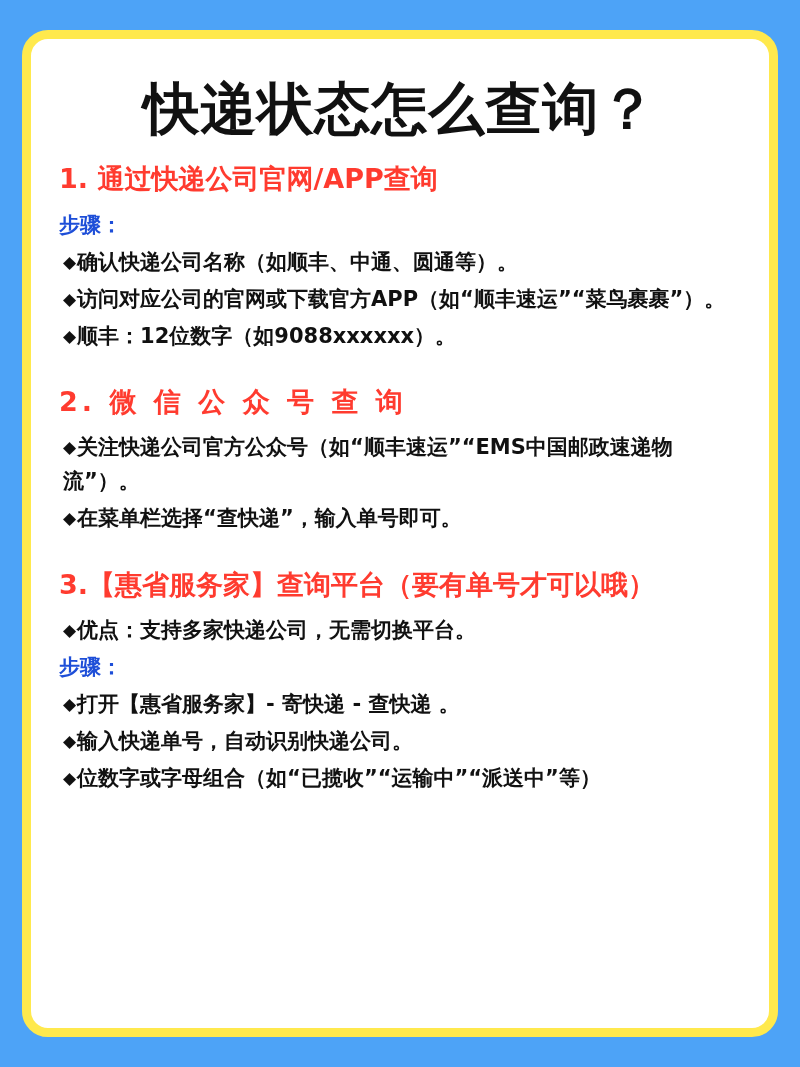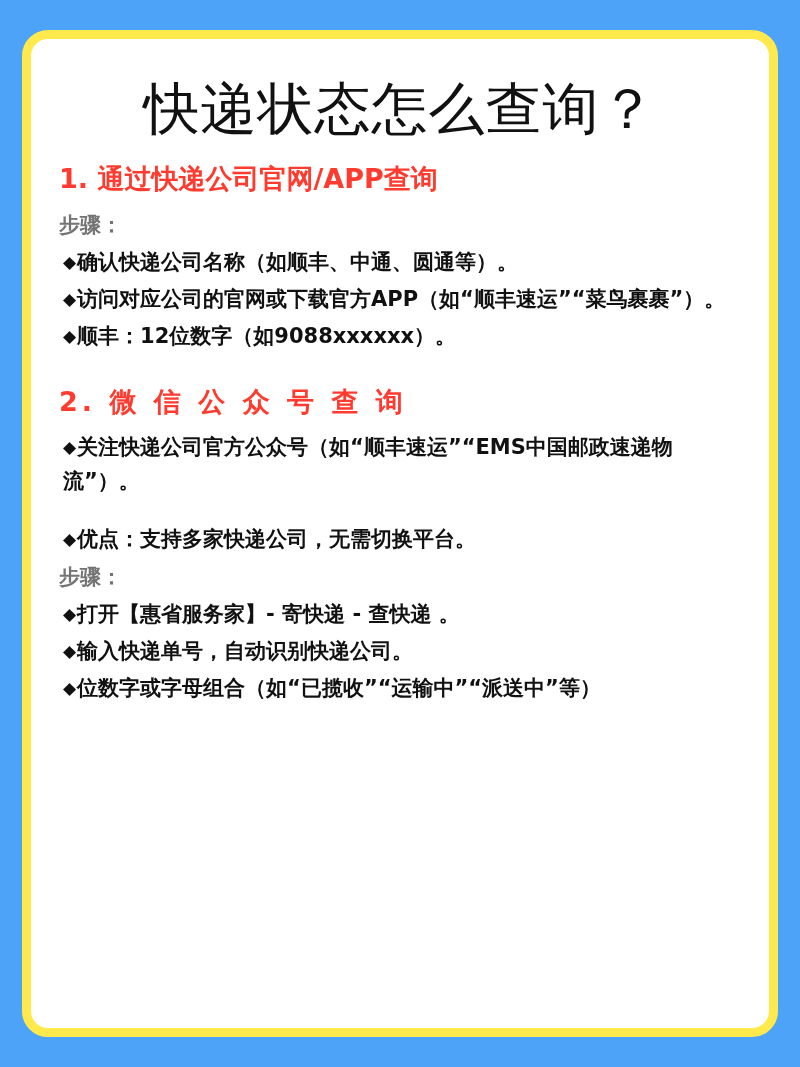--- a/index.html
+++ b/index.html
@@ -27,39 +27,39 @@
     height: 100%;
     background: #ffffff;
     border: 9px solid #ffe94d;
     border-radius: 26px;
     padding: 30px 28px 20px 28px;
     box-sizing: border-box;
     overflow: hidden;
   }
   .title {
     font-size: 56px;
-    font-weight: normal;
+    font-weight: bold;
     color: #111111;
     text-align: center;
     letter-spacing: 1px;
     margin: 8px 0 18px 0;
     line-height: 1.15;
   }
   .section-head {
     color: #ff3b2f;
     font-size: 27px;
     font-weight: bold;
     margin: 8px 0 8px 0;
     line-height: 1.5;
   }
   .section-head.spaced {
     letter-spacing: 4px;
   }
   .plain-line {
-    color: #737373;
+    color: #1d4ed8;
     font-size: 21px;
     font-weight: bold;
     line-height: 1.62;
     margin: 3px 0;
   }
   .bullet-line {
     color: #111111;
     font-size: 21px;
     font-weight: bold;
     line-height: 1.62;
@@ -89,25 +89,27 @@
       <div class="bullet-line"><span class="dia">◆</span><span>确认快递公司名称（如顺丰、中通、圆通等）。</span></div>
       <div class="bullet-line"><span class="dia">◆</span><span>访问对应公司的官网或下载官方APP（如“顺丰速运”“菜鸟裹裹”）。</span></div>
       <div class="bullet-line"><span class="dia">◆</span><span>顺丰：12位数字（如9088xxxxxx）。</span></div>
     </div>
 
     <div class="gap"></div>
 
     <div>
       <div class="section-head spaced">2. 微 信 公 众 号 查 询</div>
       <div class="bullet-line"><span class="dia">◆</span><span>关注快递公司官方公众号（如“顺丰速运”“EMS中国邮政速递物流”）。</span></div>
+      <div class="bullet-line"><span class="dia">◆</span><span>在菜单栏选择“查快递”，输入单号即可。</span></div>
     </div>
 
     <div class="gap"></div>
 
     <div>
+      <div class="section-head">3.【惠省服务家】查询平台（要有单号才可以哦）</div>
       <div class="bullet-line"><span class="dia">◆</span><span>优点：支持多家快递公司，无需切换平台。</span></div>
       <div class="plain-line">步骤：</div>
       <div class="bullet-line"><span class="dia">◆</span><span>打开【惠省服务家】- 寄快递 - 查快递 。</span></div>
       <div class="bullet-line"><span class="dia">◆</span><span>输入快递单号，自动识别快递公司。</span></div>
       <div class="bullet-line"><span class="dia">◆</span><span>位数字或字母组合（如“已揽收”“运输中”“派送中”等）</span></div>
     </div>
 
   </div>
 </div>
 

